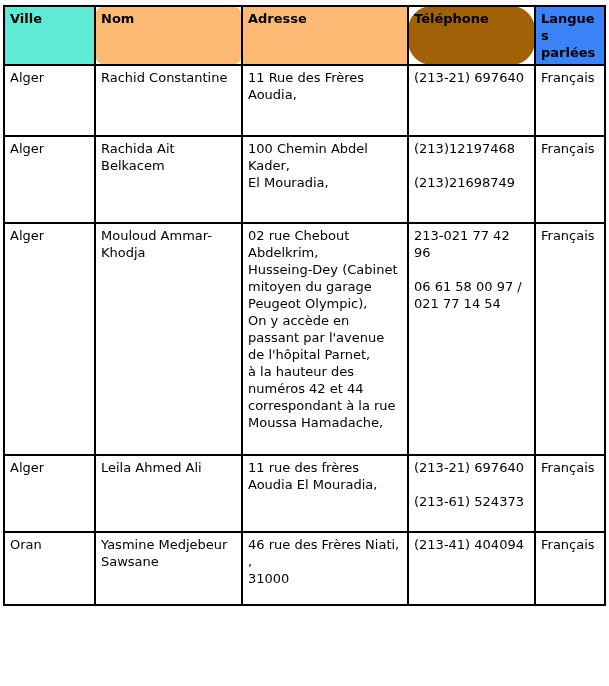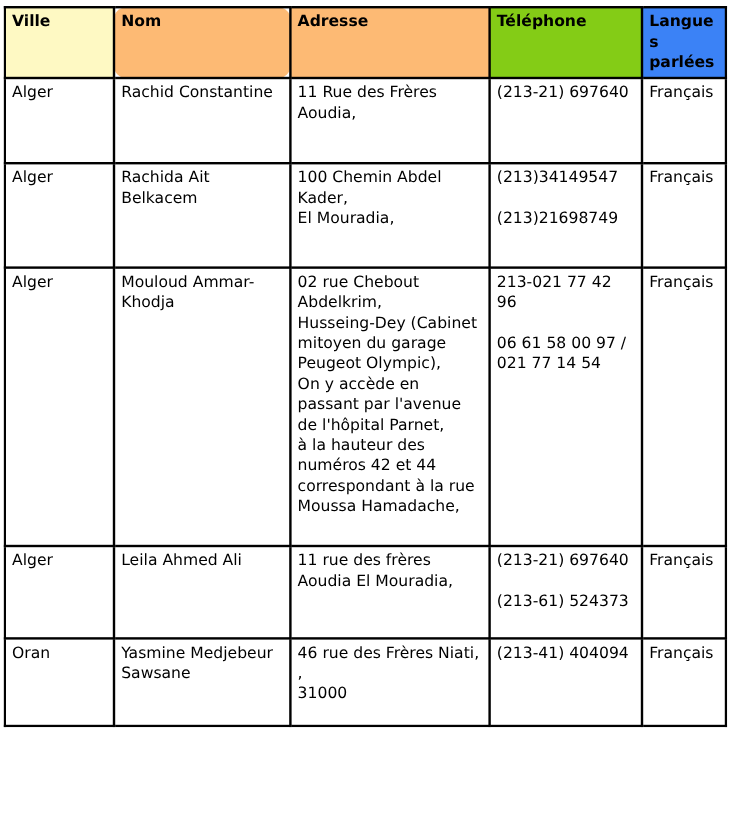--- a/index.html
+++ b/index.html
@@ -39,41 +39,41 @@
 <table class="contacts">
   <colgroup>
     <col style="width:91px">
     <col style="width:147px">
     <col style="width:166px">
     <col style="width:127px">
     <col style="width:70px">
   </colgroup>
   <thead>
     <tr>
-      <th style="background: #fef9c3;">Ville</th>
+      <th style="background: #5eead4;">Ville</th>
       <th style="background: #fdba74; border-radius: 10px;">Nom</th>
       <th style="background: #fdba74;">Adresse</th>
-      <th style="background: #84cc16;">Téléphone</th>
+      <th style="background: #a16207; border-radius: 24px;">Téléphone</th>
       <th style="background: #3b82f6;">Langues parlées</th>
     </tr>
   </thead>
   <tbody>
       <tr style="height: 71px;">
         <td>Alger</td>
         <td>Rachid Constantine</td>
         <td>11 Rue des Frères Aoudia,</td>
         <td>(213-21) 697640</td>
         <td>Français</td>
       </tr>
       <tr style="height: 87px;">
         <td>Alger</td>
         <td>Rachida Ait Belkacem</td>
         <td>100 Chemin Abdel Kader,
 El Mouradia,</td>
-        <td>(213)34149547
+        <td>(213)12197468
 
 (213)21698749</td>
         <td>Français</td>
       </tr>
       <tr style="height: 232px;">
         <td>Alger</td>
         <td>Mouloud Ammar-Khodja</td>
         <td>02 rue Chebout Abdelkrim,
 Husseing-Dey (Cabinet mitoyen du garage Peugeot Olympic),
 On y accède en passant par l'avenue de l'hôpital Parnet,

